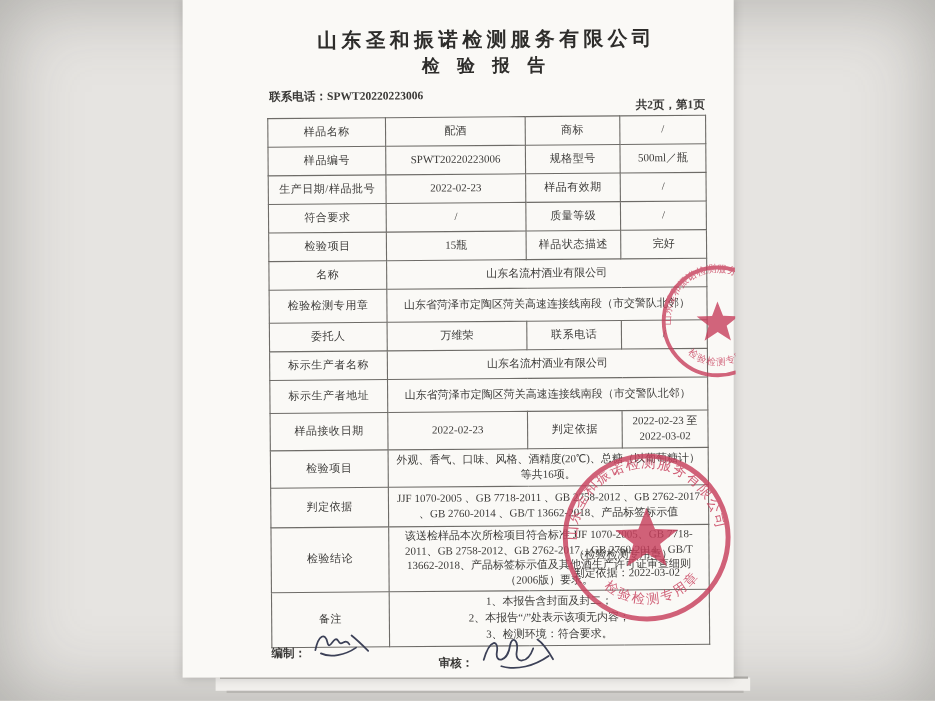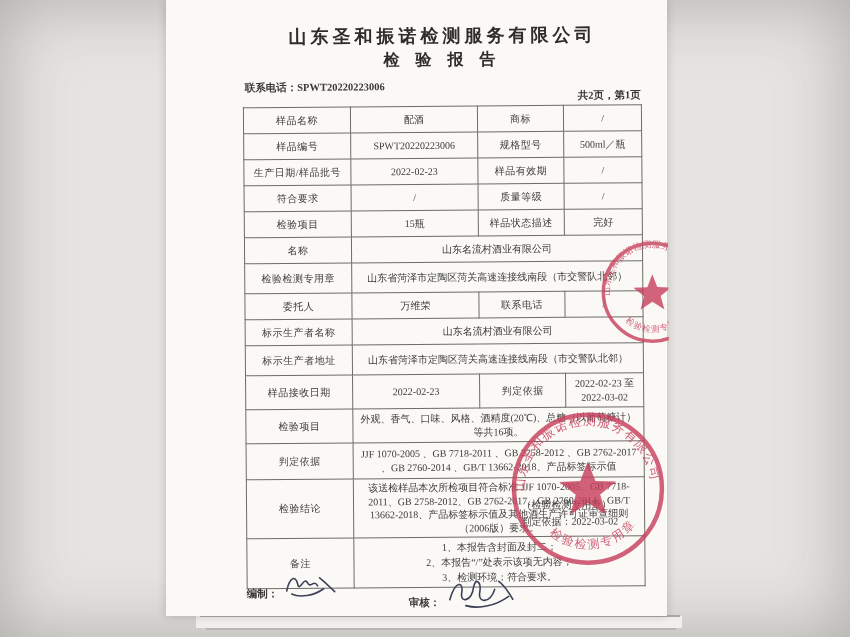--- a/index.html
+++ b/index.html
@@ -65,21 +65,21 @@
     position:absolute;right:26px;bottom:6px;text-align:left;line-height:1.7;
   }
   td.remark-cell{text-align:left;padding:3px 8px;}
   .remark-line{line-height:1.5;}
 
   .footer{
     position:absolute;left:78px;top:572px;width:420px;height:46px;font-size:10.5px;font-weight:bold;color:#3a3937;
   }
   .sig-group{position:absolute;top:6px;display:flex;align-items:flex-end;}
   .sig-prepared{left:0;}
-  .sig-reviewed{left:162px;top:12px;}
+  .sig-reviewed{left:152px;top:12px;}
   .sig-approved{left:306px;top:8px;}
   .sig-group svg{margin-left:4px;margin-top:-8px;}
   .sig-ink{stroke:#3c4157;stroke-width:1.6;fill:none;stroke-linecap:round;}
 
   .stamp{position:absolute;pointer-events:none;}
   .stamp-main{left:340px;top:410px;width:160px;height:160px;opacity:.82;}
   .stamp-edge{left:433px;top:241px;width:69px;height:110px;overflow:hidden;opacity:.8;}
   .stamp-edge svg{position:absolute;left:0;top:0;}
   .stamp-red{color:#c8405d;}
 </style>

